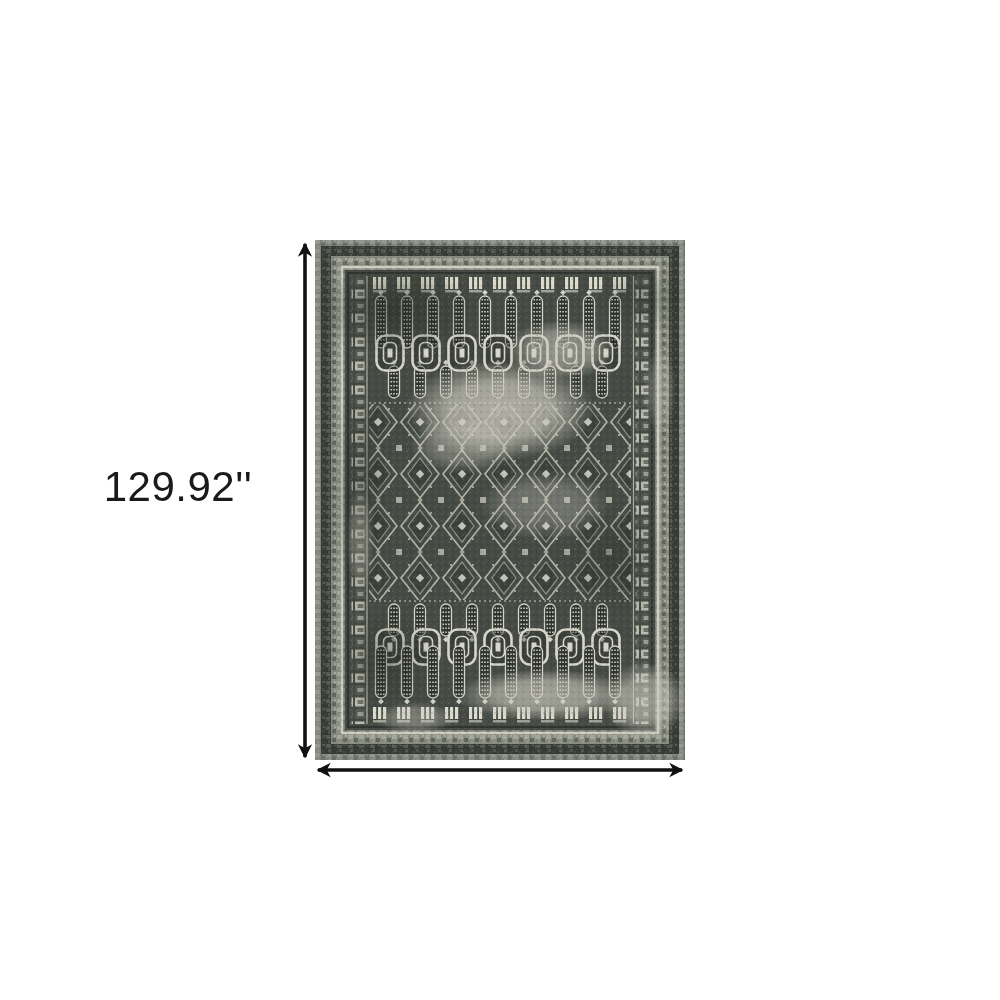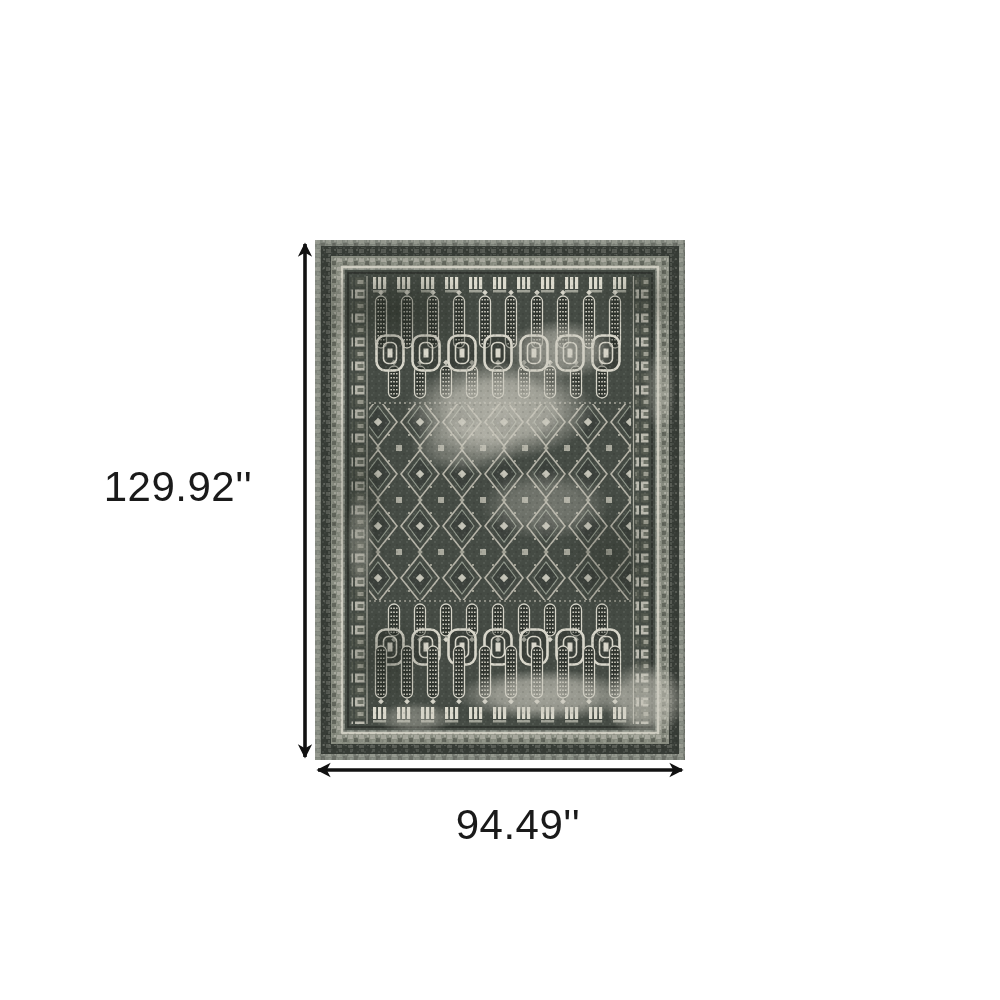--- a/index.html
+++ b/index.html
@@ -236,15 +236,14 @@
     <defs>
       <marker id="ah" viewBox="0 0 10 10" refX="8.5" refY="5" markerWidth="4.4" markerHeight="4.4" orient="auto-start-reverse">
         <path d="M0.5,0.5 L9.5,5 L0.5,9.5 L3,5 Z"></path>
       </marker>
     </defs>
     <line x1="305" y1="244" x2="305" y2="757" marker-start="url(#ah)" marker-end="url(#ah)"></line>
     <line x1="318" y1="770" x2="682" y2="770" marker-start="url(#ah)" marker-end="url(#ah)"></line>
   </svg>
 
   <div class="dim-label height">129.92''</div>
-  <div class="dim-label width">94.49''</div>
 
 </div>
 
 </body></html>

